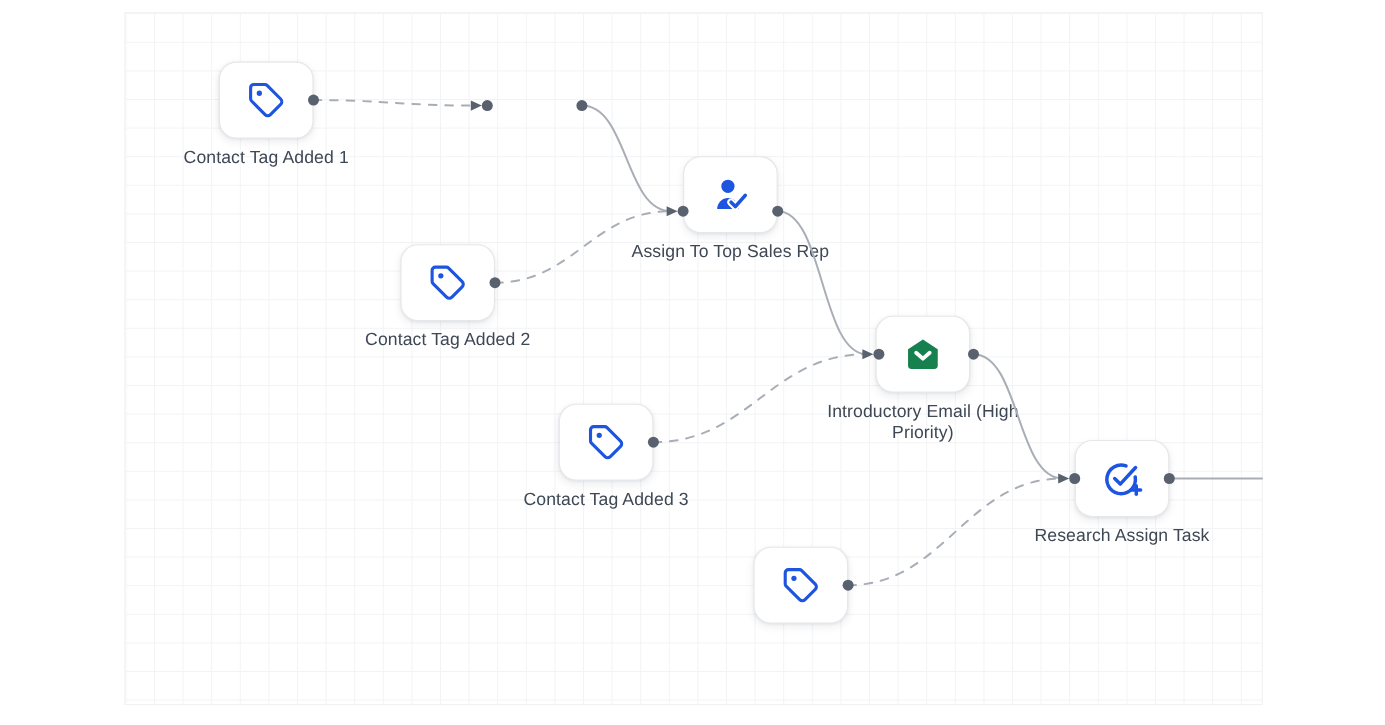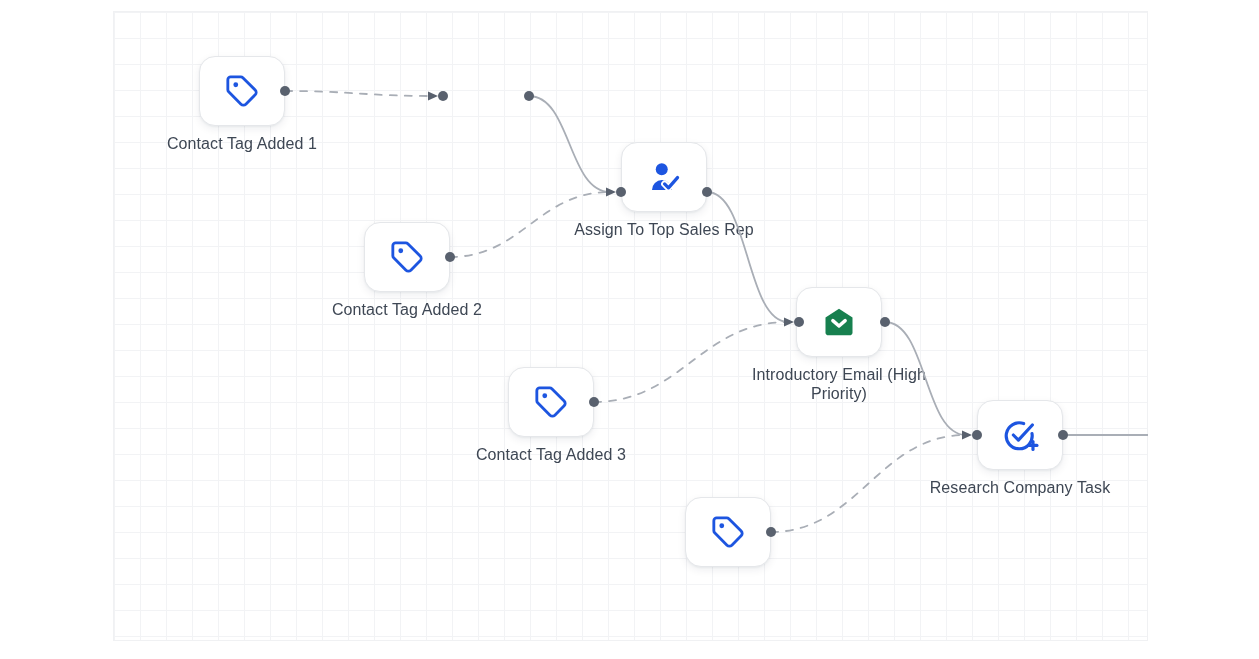--- a/index.html
+++ b/index.html
@@ -113,21 +113,21 @@
       <div class="card">
         <span class="icon">
           <svg width="38" height="38" viewBox="0 0 24 24" fill="none" stroke="#1d55e0" stroke-width="2" stroke-linecap="round" stroke-linejoin="round">
             <path d="M19.57 11.08 A8.2 8.2 0 1 1 14.3 4.8"></path>
             <path d="M7.8 12 11 15.2 19.8 5.7"></path>
             <path d="M17.7 18.6h5"></path>
             <path d="M20.2 16.1v5"></path>
           </svg>
         </span>
       </div>
-      <div class="label">Research Company Task</div>
+      <div class="label">Research Assign Task</div>
     </div>
   </div>
 <svg id="edges" width="1259" height="659" viewBox="0 0 1259 659">
     <path class="edge" d="M285 91 C351.15 91, 365.85 96, 432 96" fill="none" stroke="#a9aeb6" stroke-width="1.8" stroke-dasharray="7 8" stroke-linecap="round"></path>
     <path class="edge" d="M529 96 C571 96, 568 192, 610 192" fill="none" stroke="#a9aeb6" stroke-width="1.8" stroke-linecap="round"></path>
     <path class="edge" d="M450 257 C522 257, 538 192, 610 192" fill="none" stroke="#a9aeb6" stroke-width="1.8" stroke-dasharray="7 8" stroke-linecap="round"></path>
     <path class="edge" d="M707 192 C749 192, 746 322, 788 322" fill="none" stroke="#a9aeb6" stroke-width="1.8" stroke-linecap="round"></path>
     <path class="edge" d="M594 402 C681.3 402, 700.7 322, 788 322" fill="none" stroke="#a9aeb6" stroke-width="1.8" stroke-dasharray="7 8" stroke-linecap="round"></path>
     <path class="edge" d="M885 322 C927 322, 924 435, 966 435" fill="none" stroke="#a9aeb6" stroke-width="1.8" stroke-linecap="round"></path>
     <path class="edge" d="M771 532 C858.75 532, 878.25 435, 966 435" fill="none" stroke="#a9aeb6" stroke-width="1.8" stroke-dasharray="7 8" stroke-linecap="round"></path>

